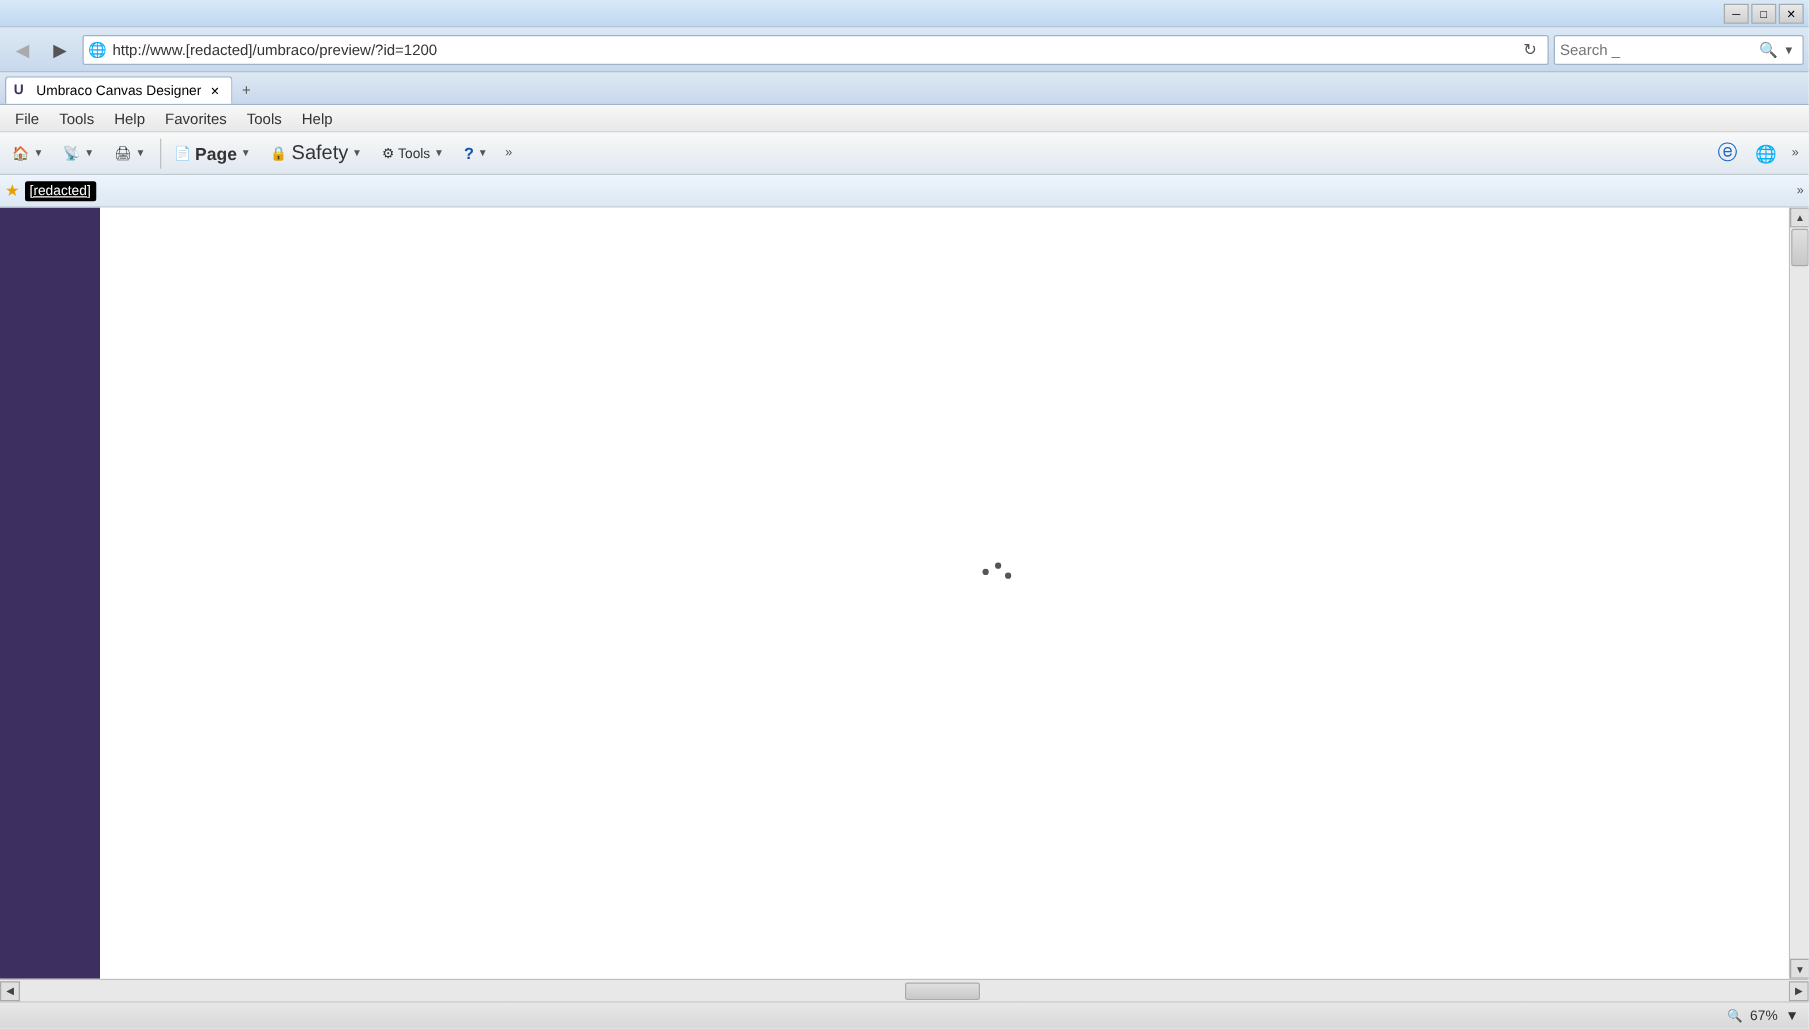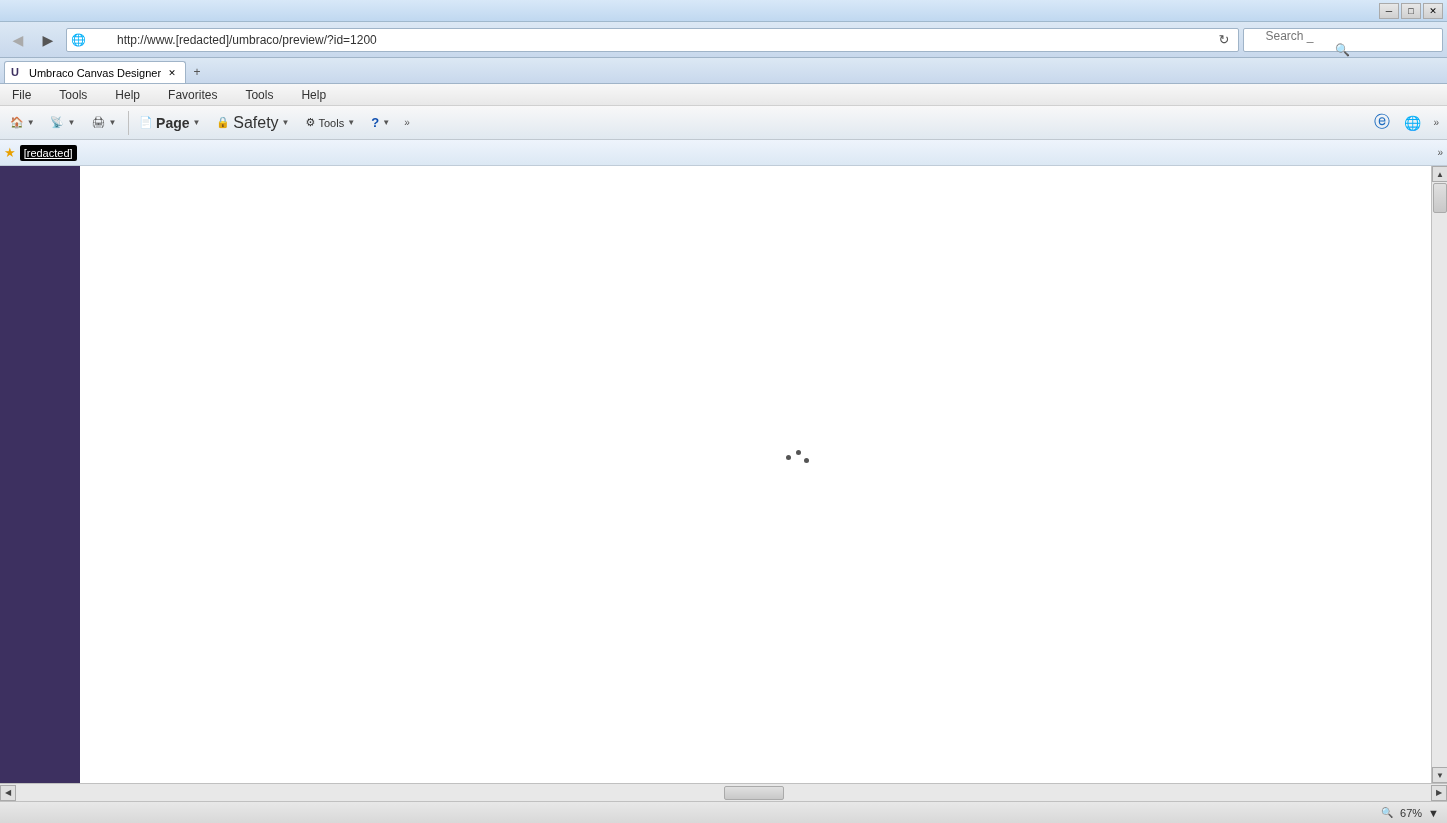--- a/index.html
+++ b/index.html
@@ -61,39 +61,37 @@
       margin: 0 2px;
     }
     .address-icon { font-size: 12px; margin-right: 4px; color: #555; }
     .address-bar {
       flex: 1;
       border: none;
       outline: none;
       font-size: 12px;
       background: transparent;
       color: #333;
-      margin-left: 27px;
     }
     .refresh-btn {
       width: 20px; height: 20px;
       border: none; background: transparent;
       cursor: pointer; font-size: 13px; color: #555;
       display: flex; align-items: center; justify-content: center;
     }
 
     .search-bar-container {
       display: flex;
       align-items: center;
       background: white;
       border: 1px solid #a0b4c8;
       border-radius: 2px;
       height: 24px;
       width: 200px;
       padding: 0 4px;
-      flex-direction: column;
     }
     .search-input {
       flex: 1;
       border: none;
       outline: none;
       font-size: 12px;
       background: transparent;
       color: #999;
     }
     .search-btn {
@@ -157,21 +155,21 @@
     }
 
     
     .menu-bar {
       height: 22px;
       background: linear-gradient(to bottom, #f8f8f8, #e8e8e8);
       display: flex;
       align-items: center;
       padding: 0 4px;
       border-bottom: 1px solid #d0d0d0;
-      gap: 12px;
+      gap: 0;
     }
     .menu-item {
       padding: 2px 8px;
       font-size: 12px;
       cursor: pointer;
       border-radius: 2px;
       color: #333;
     }
 
     

